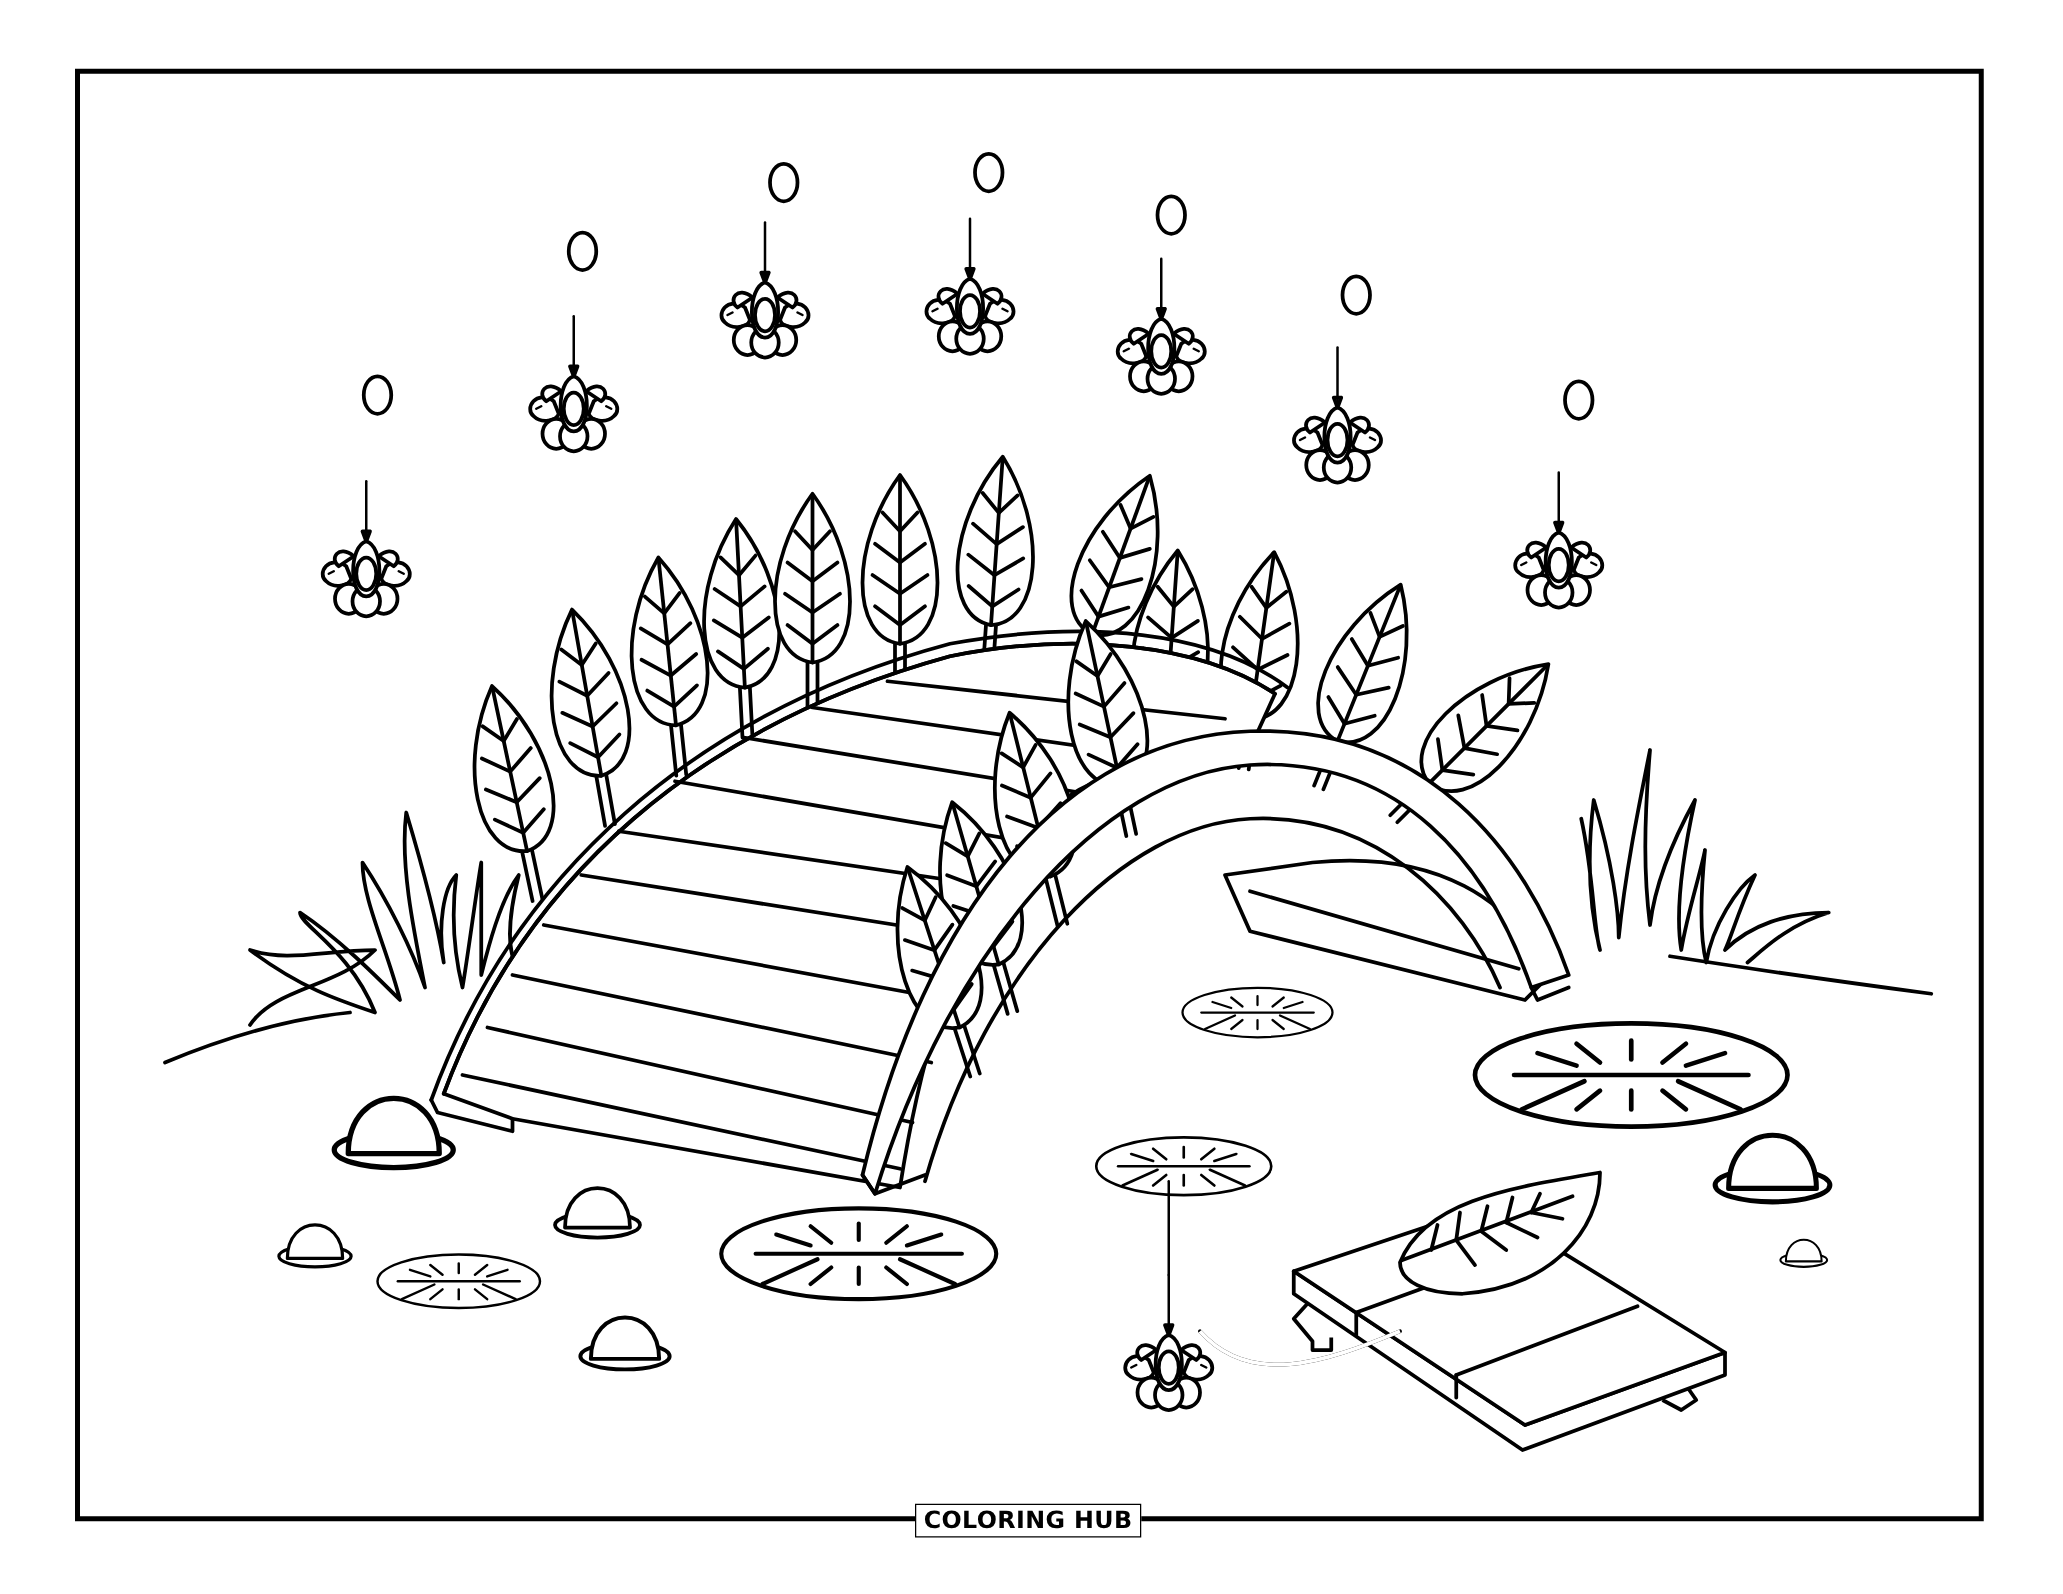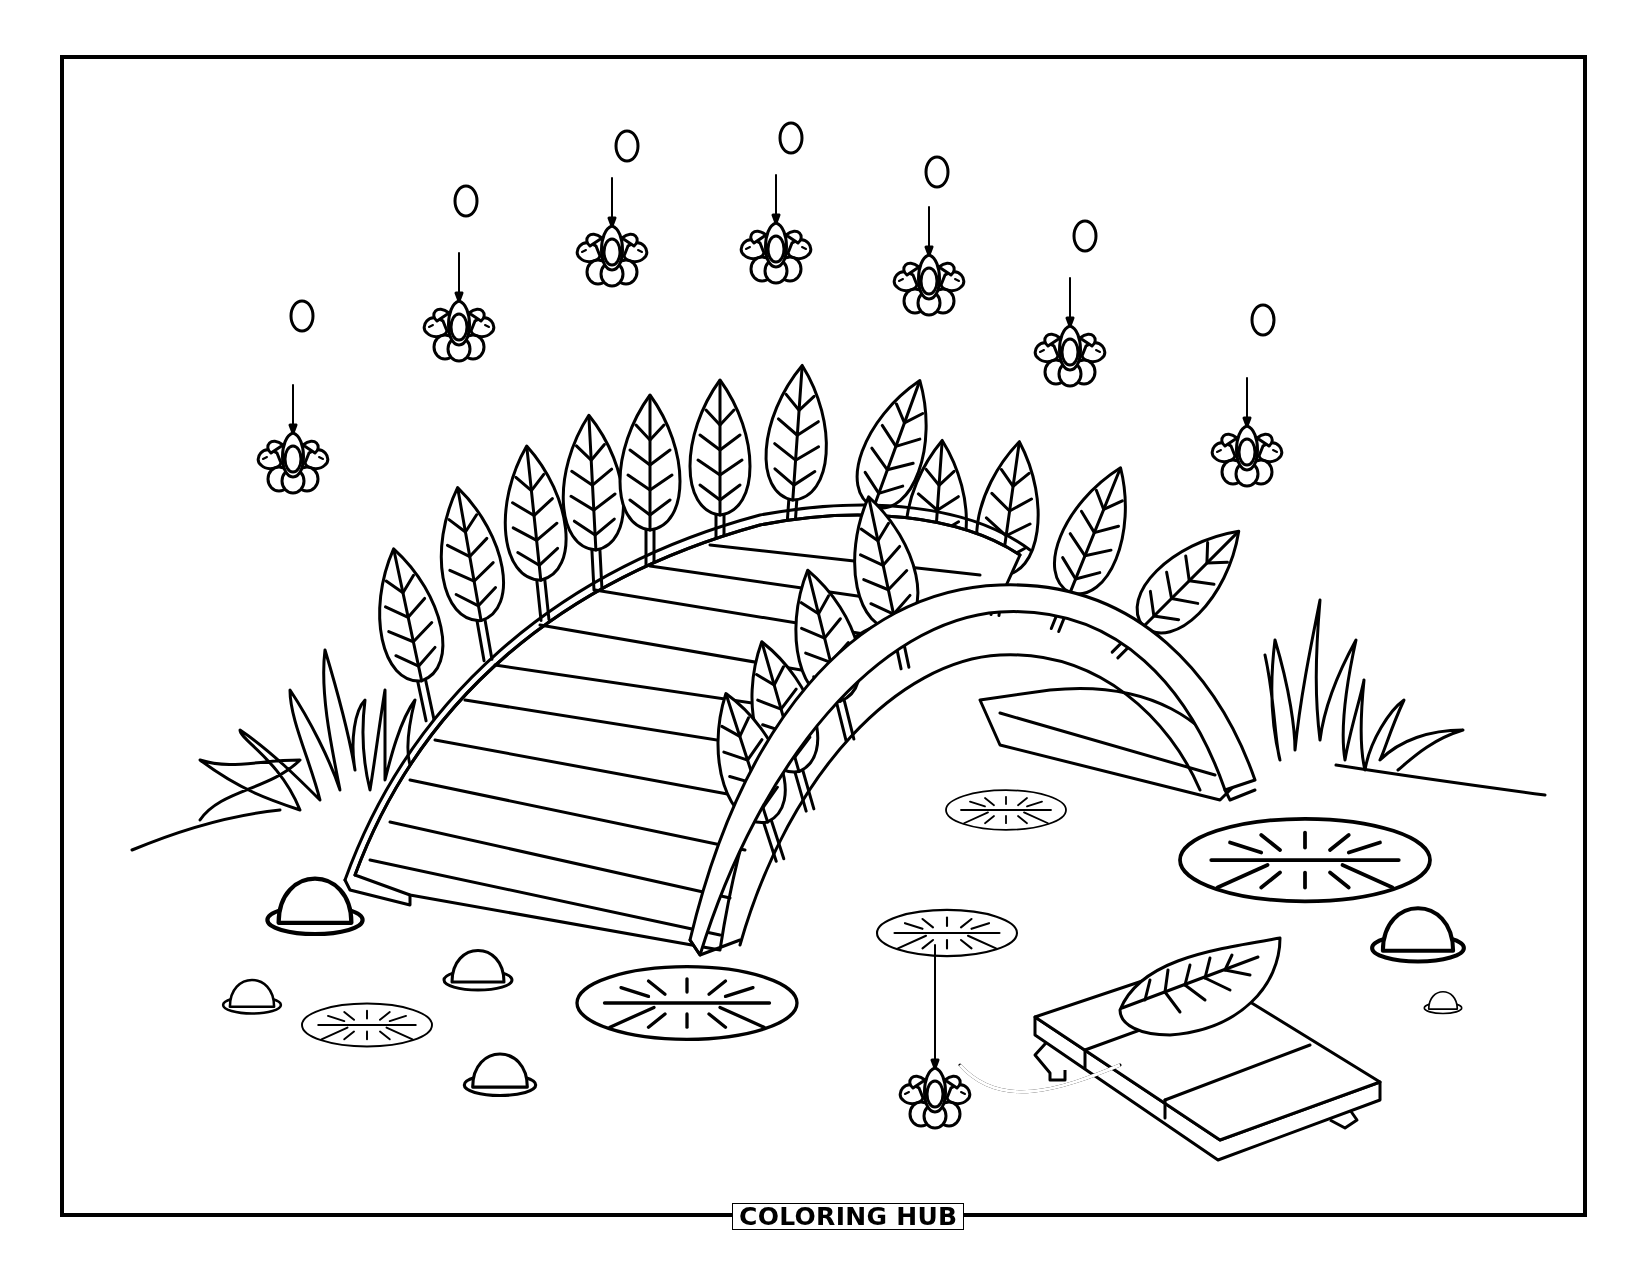--- a/index.html
+++ b/index.html
@@ -6,21 +6,21 @@
   body { width: 1650px; height: 1275px; position: relative; overflow: hidden; font-family: "DejaVu Sans", sans-serif; }
   #page { position: absolute; left: 0; top: 0; width: 1650px; height: 1275px; }
   svg { position: absolute; left: 0; top: 0; }
   .ln { fill: none; stroke: #000; stroke-width: 3; stroke-linecap: round; stroke-linejoin: round; }
   .fl { fill: #fff; stroke: #000; stroke-width: 3; stroke-linejoin: round; }
   .thin { fill: none; stroke: #000; stroke-width: 2; stroke-linecap: round; }
   .frame { position: absolute; left: 60px; top: 55px; width: 1527px; height: 1162px; border: 4px solid #000; box-sizing: border-box; }
   .brand {
     position: absolute; left: 732px; top: 1203px; height: 27px; padding: 0 6px;
     background: #fff; border: 1.5px solid #000; box-sizing: border-box;
-    font-family: "DejaVu Sans", sans-serif; font-weight: bold; font-size: 25px; line-height: 25px; color: #000;
+    font-family: "DejaVu Sans", sans-serif; font-weight: bold; font-size: 19px; line-height: 25px; color: #000;
     letter-spacing: 0.3px;
   }
 </style>
 </head>
 <body>
 
 <div id="page">
   <div class="frame"></div>
 
   <svg width="1650" height="1275" viewBox="0 0 1650 1275">

